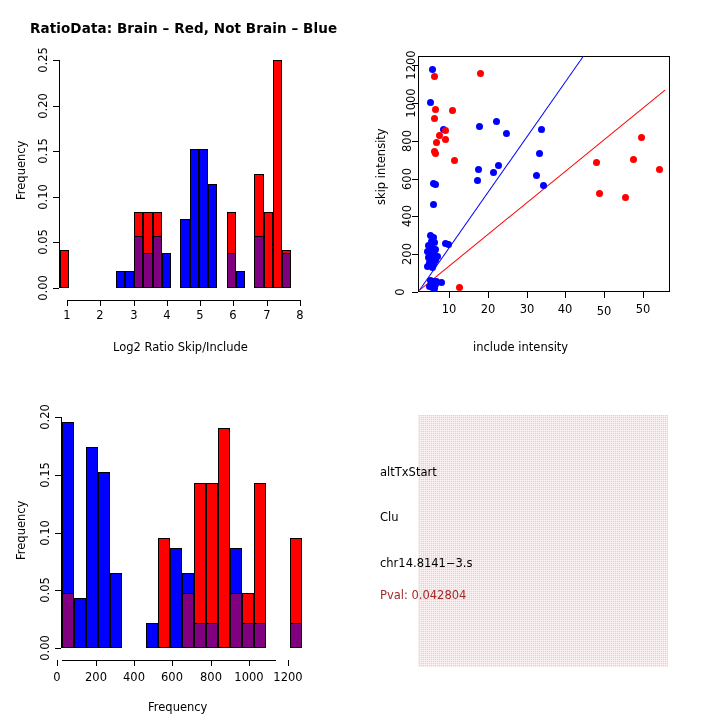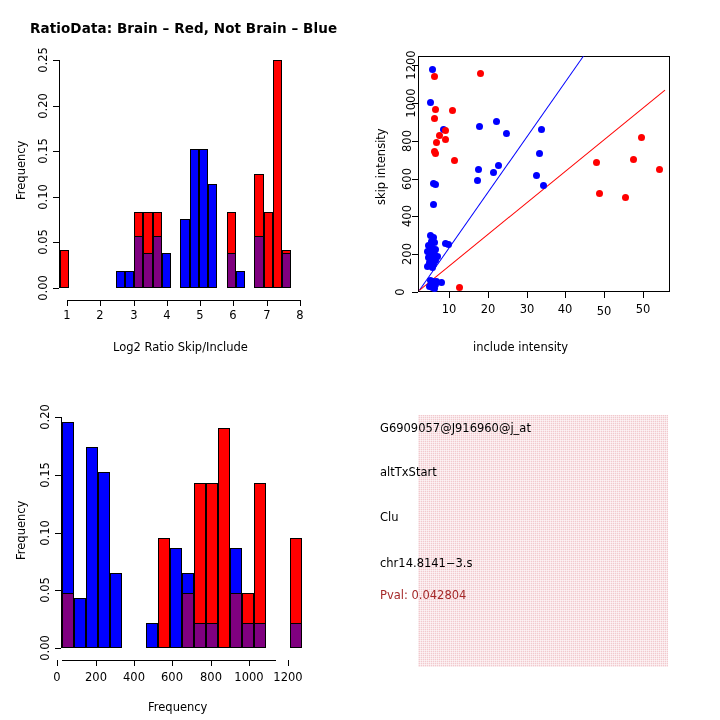--- a/index.html
+++ b/index.html
@@ -284,18 +284,17 @@
       <div class="ticklabel" style="left:211px;top:310px;transform:translateX(-50%);">800</div>
       <div class="tick" style="left:249px;top:300px;height:6px;"></div>
       <div class="ticklabel" style="left:249px;top:310px;transform:translateX(-50%);">1000</div>
       <div class="tick" style="left:288px;top:300px;height:6px;"></div>
       <div class="ticklabel" style="left:288px;top:310px;transform:translateX(-50%);">1200</div>
     </div>
 </div>
 
 <div class="panel" id="panel-info">
   <div id="info-box"></div>
-  <div class="infoline" style="top:61px;">G6909057@J916960@j_at</div>
   <div class="infoline" style="top:105px;">altTxStart</div>
   <div class="infoline" style="top:150px;">Clu</div>
   <div class="infoline" style="top:196px;">chr14.8141−3.s</div>
   <div class="infoline" style="top:228px;color:#A52A2A;">Pval: 0.042804</div>
 </div>
 
 </body></html>

